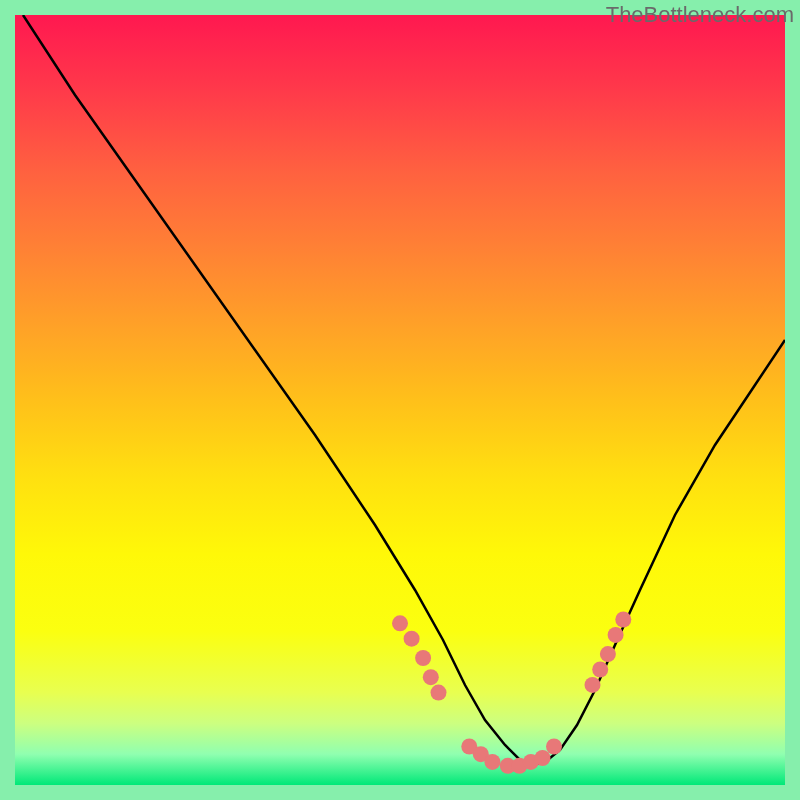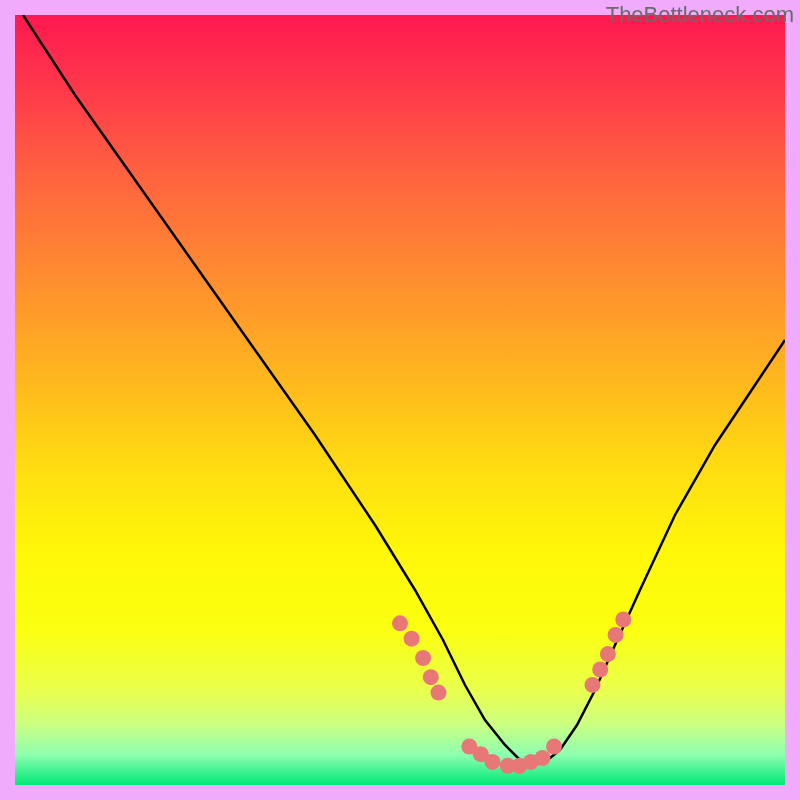--- a/index.html
+++ b/index.html
@@ -1,20 +1,20 @@
 <!DOCTYPE html>
 <html><head>
 <meta charset="utf-8">
 <style>
   * { margin: 0; padding: 0; box-sizing: border-box; }
   html, body { width: 800px; height: 800px; overflow: hidden; }
   .chart-container {
     width: 800px;
     height: 800px;
-    background: #f0abfc;
+    background: #86efac;
     position: relative;
     text-align: center;
   }
   .plot-area {
     position: absolute;
     left: 15px;
     top: 15px;
     width: 770px;
     height: 770px;
     background: linear-gradient(to bottom,

